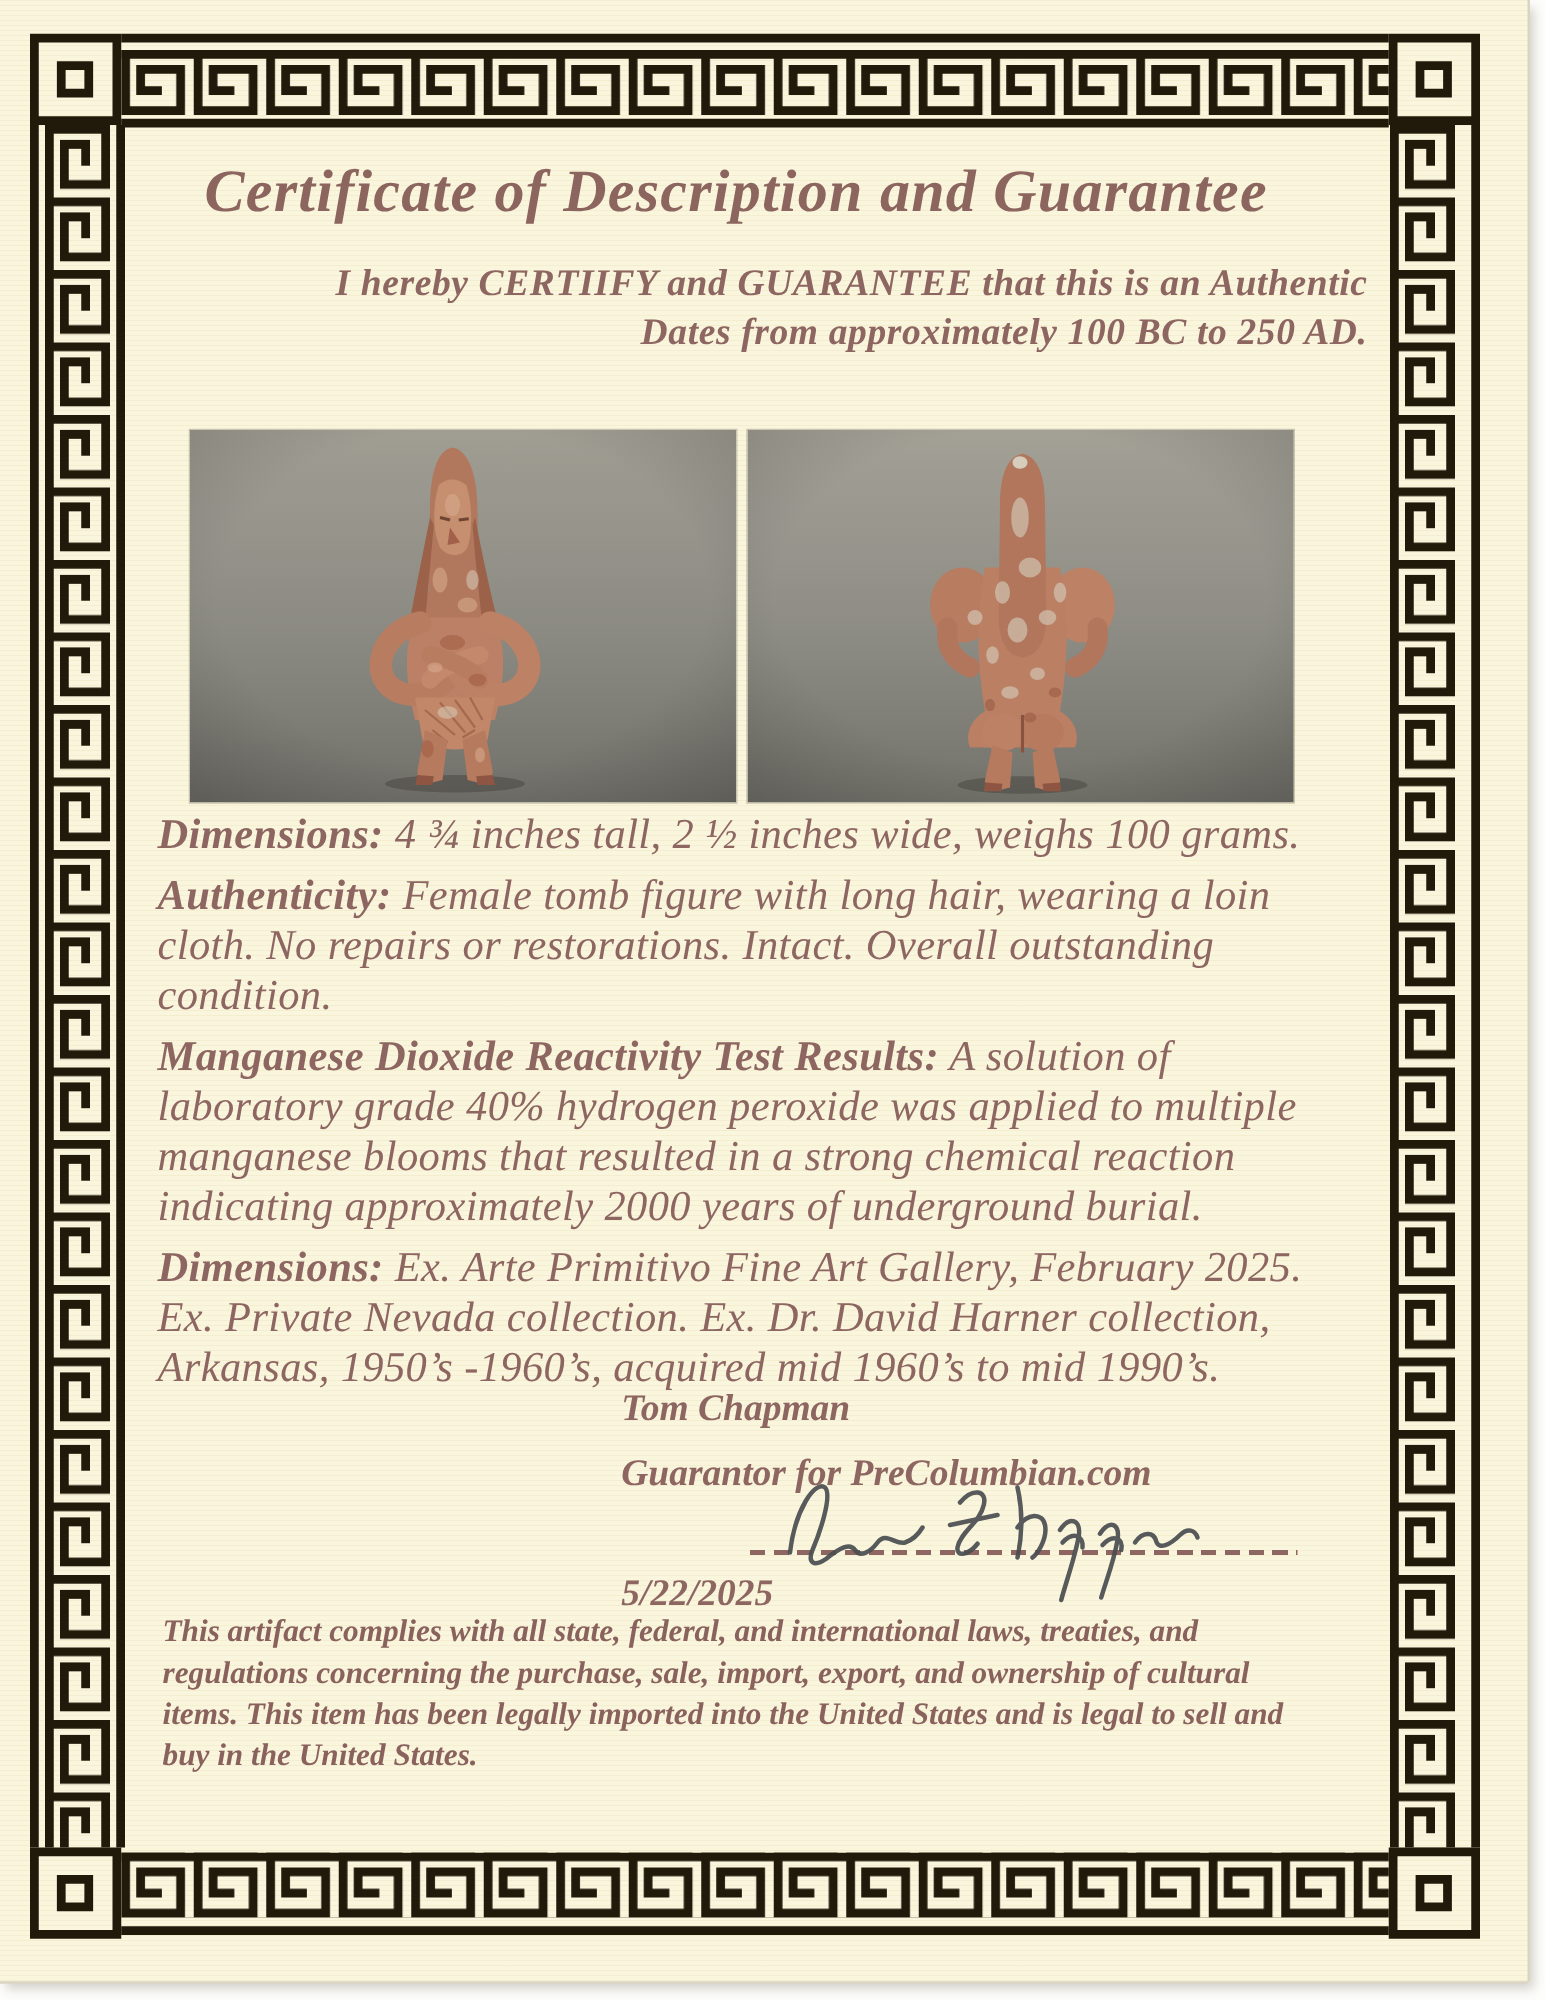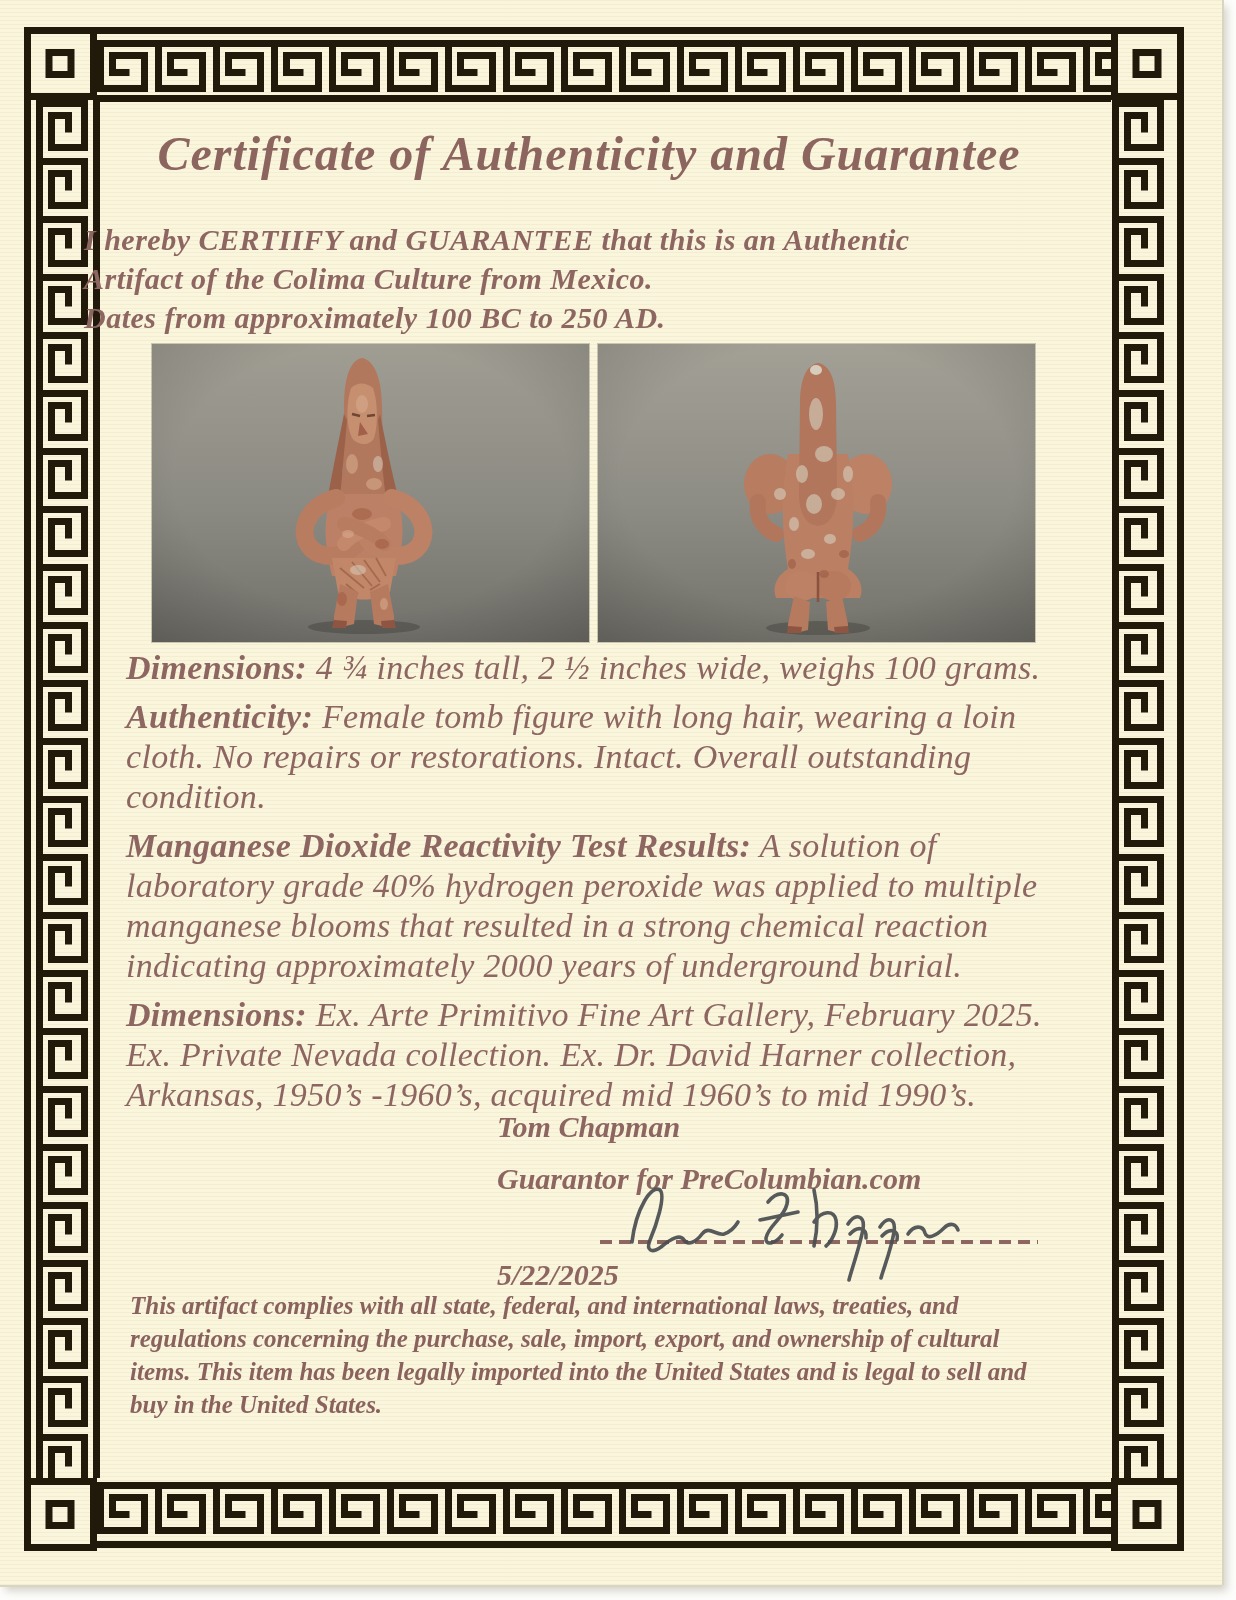--- a/index.html
+++ b/index.html
@@ -16,21 +16,21 @@
       #faf5dd;
     box-shadow:2px 0 0 #d9d5c3, 0 2px 0 #d9d5c3, 5px 6px 8px rgba(90,85,60,.25);
   }
   .frame{position:absolute;left:0;top:0;}
   .content{position:absolute;inset:0;color:#8d6661;}
   .title{
     position:absolute;left:84px;top:126px;width:1010px;text-align:center;
     font-style:italic;font-weight:bold;font-size:48px;letter-spacing:1px;color:#8c655f;
   }
   .certify{
-    position:absolute;left:84px;top:220px;width:1010px;text-align:left;
+    position:absolute;left:84px;top:207px;width:1010px;text-align:right;
     font-style:italic;font-weight:bold;font-size:30px;line-height:39px;letter-spacing:.5px;color:#8d6661;
   }
   .photos{position:absolute;left:152px;top:344px;display:flex;gap:9px;}
   .photo{display:block;outline:1px solid rgba(60,55,40,.25);}
   .sections{
     position:absolute;left:126px;top:648px;width:938px;
     font-style:italic;font-size:34px;line-height:40px;letter-spacing:.3px;color:#8d6661;
   }
   .sections p{margin:0 0 9px 0;}
   .sections b{font-weight:bold;}
@@ -91,25 +91,24 @@
         <rect x="1136" y="52.5" width="22" height="22" stroke-width="7"></rect>
         <rect x="27.5" y="1481.5" width="66" height="66" stroke-width="7"></rect>
         <rect x="49" y="1503.5" width="22" height="22" stroke-width="7"></rect>
         <rect x="1114.5" y="1481.5" width="66" height="66" stroke-width="7"></rect>
         <rect x="1136" y="1503.5" width="22" height="22" stroke-width="7"></rect>
       </g>
     </svg>
 
     <div class="content">
 
-      <div class="title">Certificate of Authenticity and Guarantee</div>
+      <div class="title">Certificate of Description and Guarantee</div>
 
       <div class="certify">
         <div>I hereby CERTIIFY and GUARANTEE that this is an Authentic</div>
-        <div>Artifact of the Colima Culture from Mexico.</div>
         <div>Dates from approximately 100 BC to 250 AD.</div>
       </div>
 
       <div class="photos">
 
         <svg class="photo" width="437" height="298" viewBox="0 0 437 298" role="img" aria-label="Colima figure front view photo">
           <defs>
             <linearGradient id="gbg1" x1="0" y1="0" x2="0" y2="1">
               <stop offset="0" stop-color="#a09d93"></stop>
               <stop offset="0.55" stop-color="#8b8a82"></stop>

